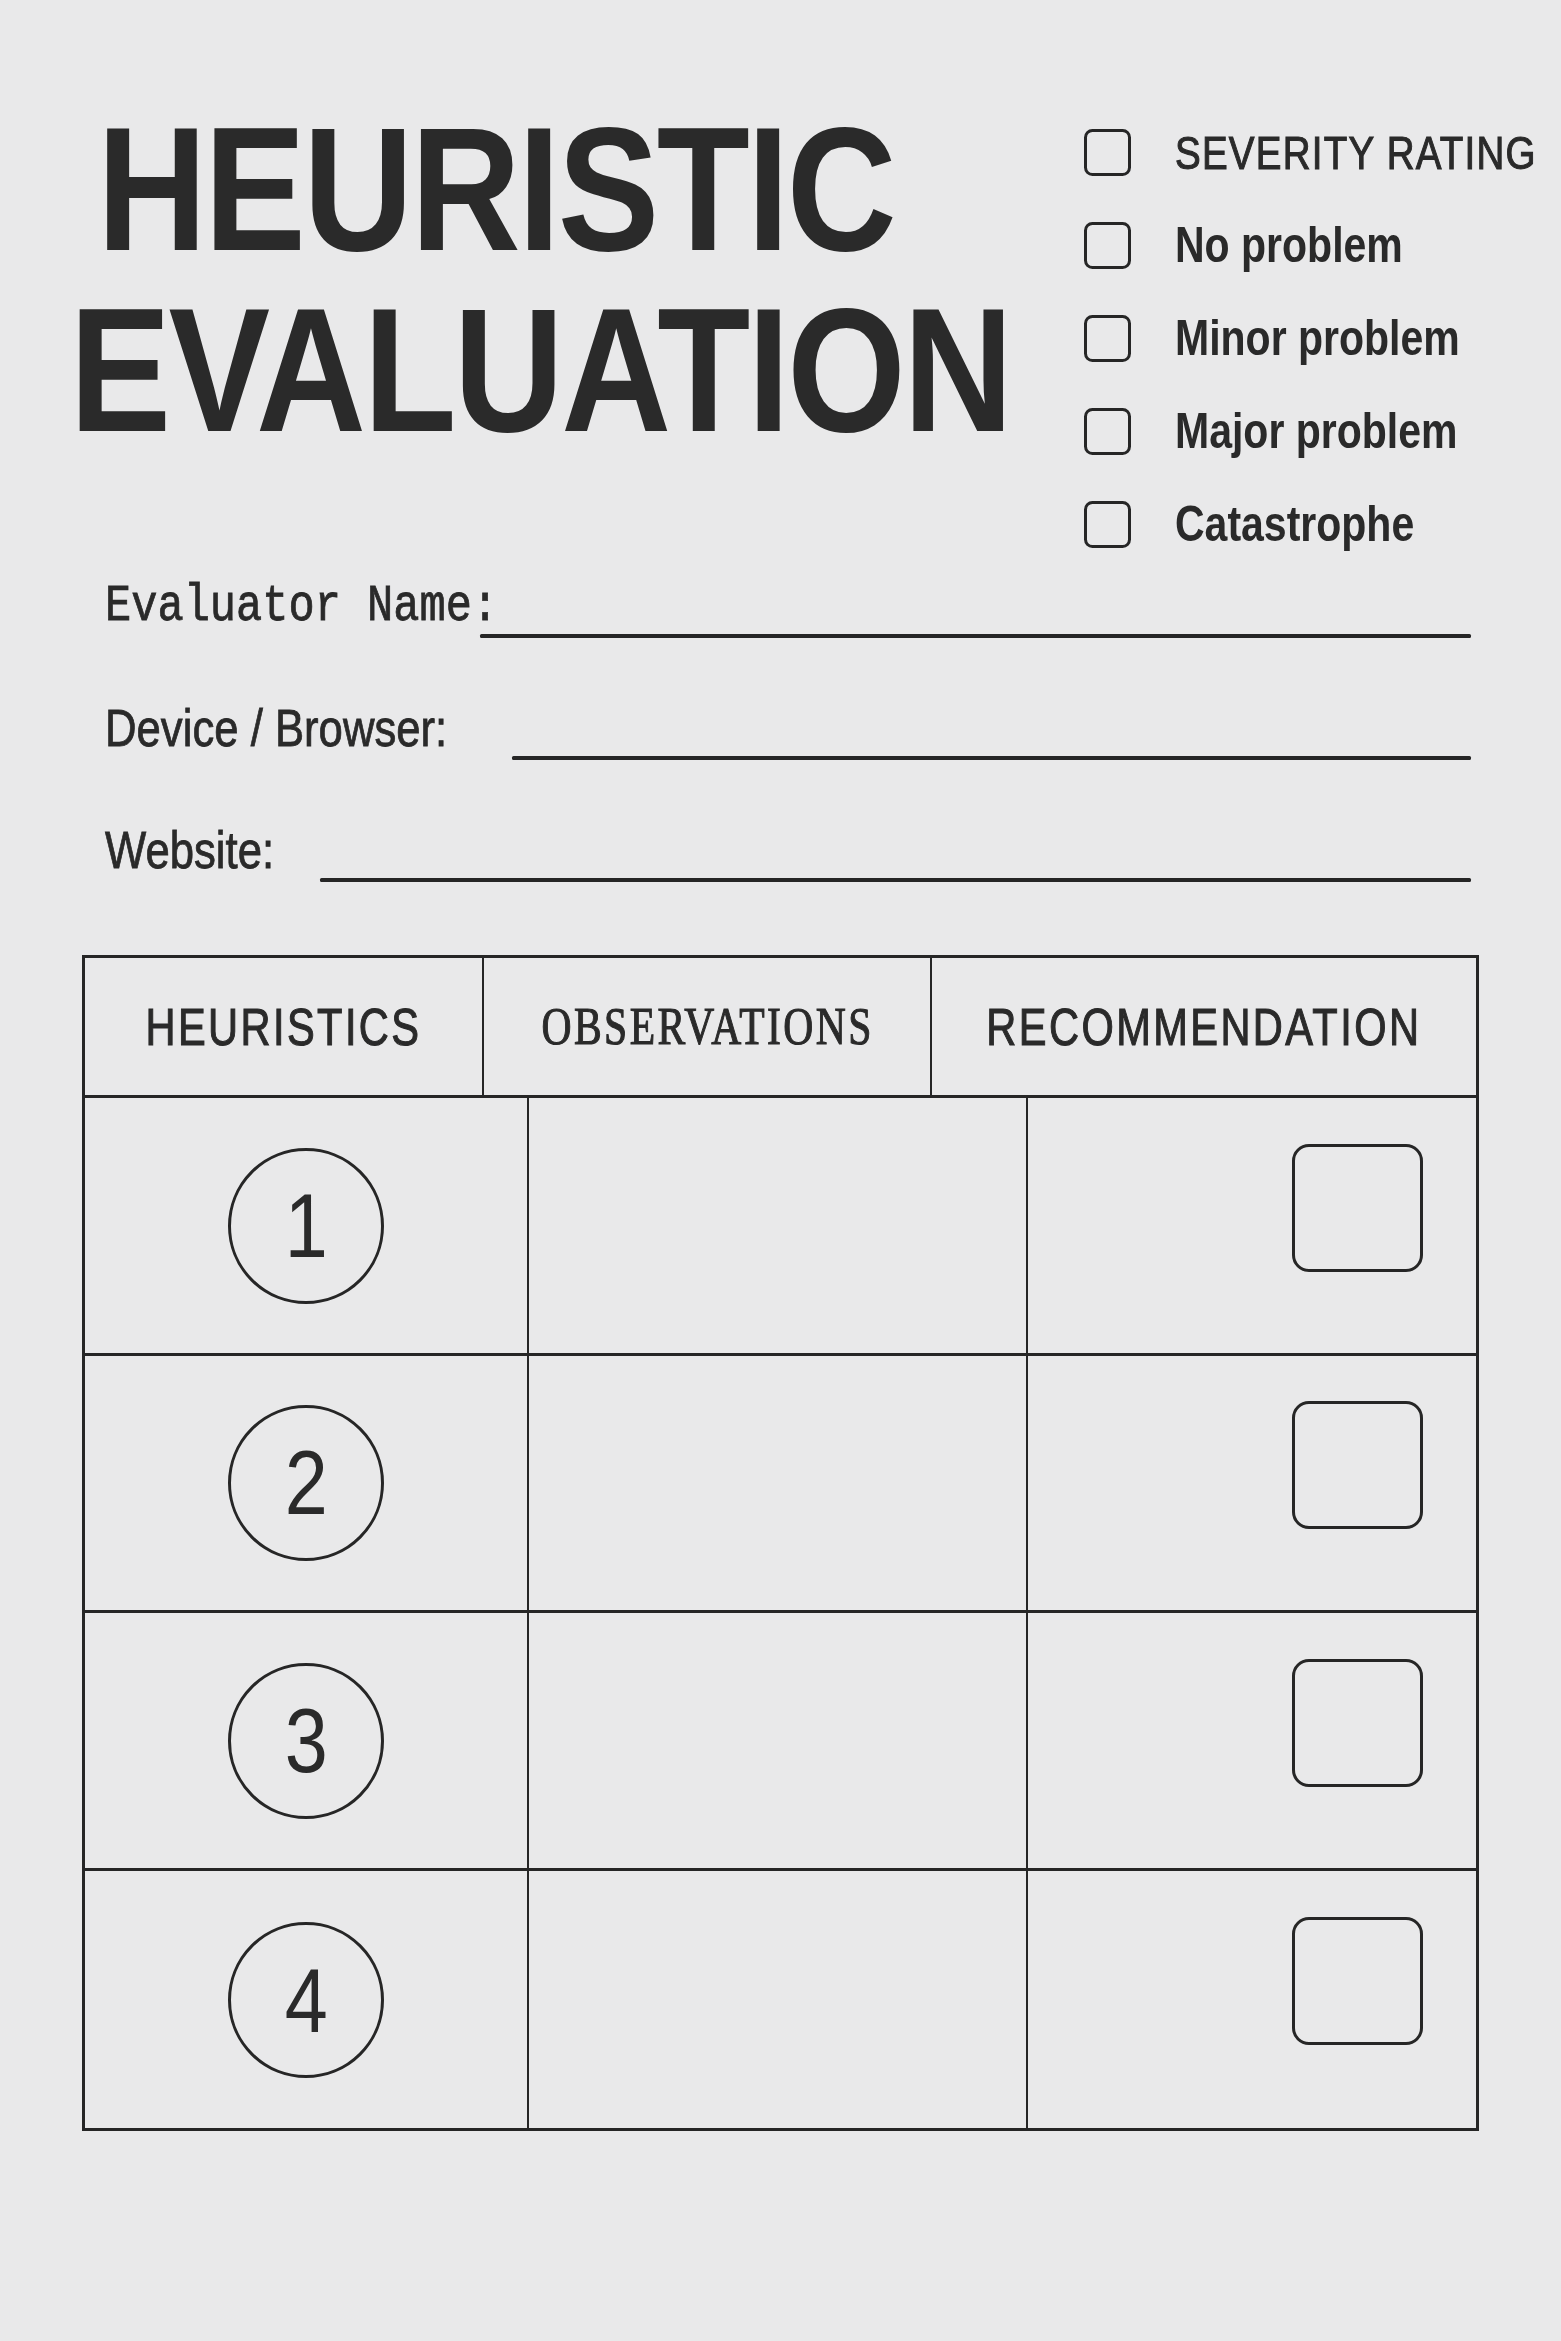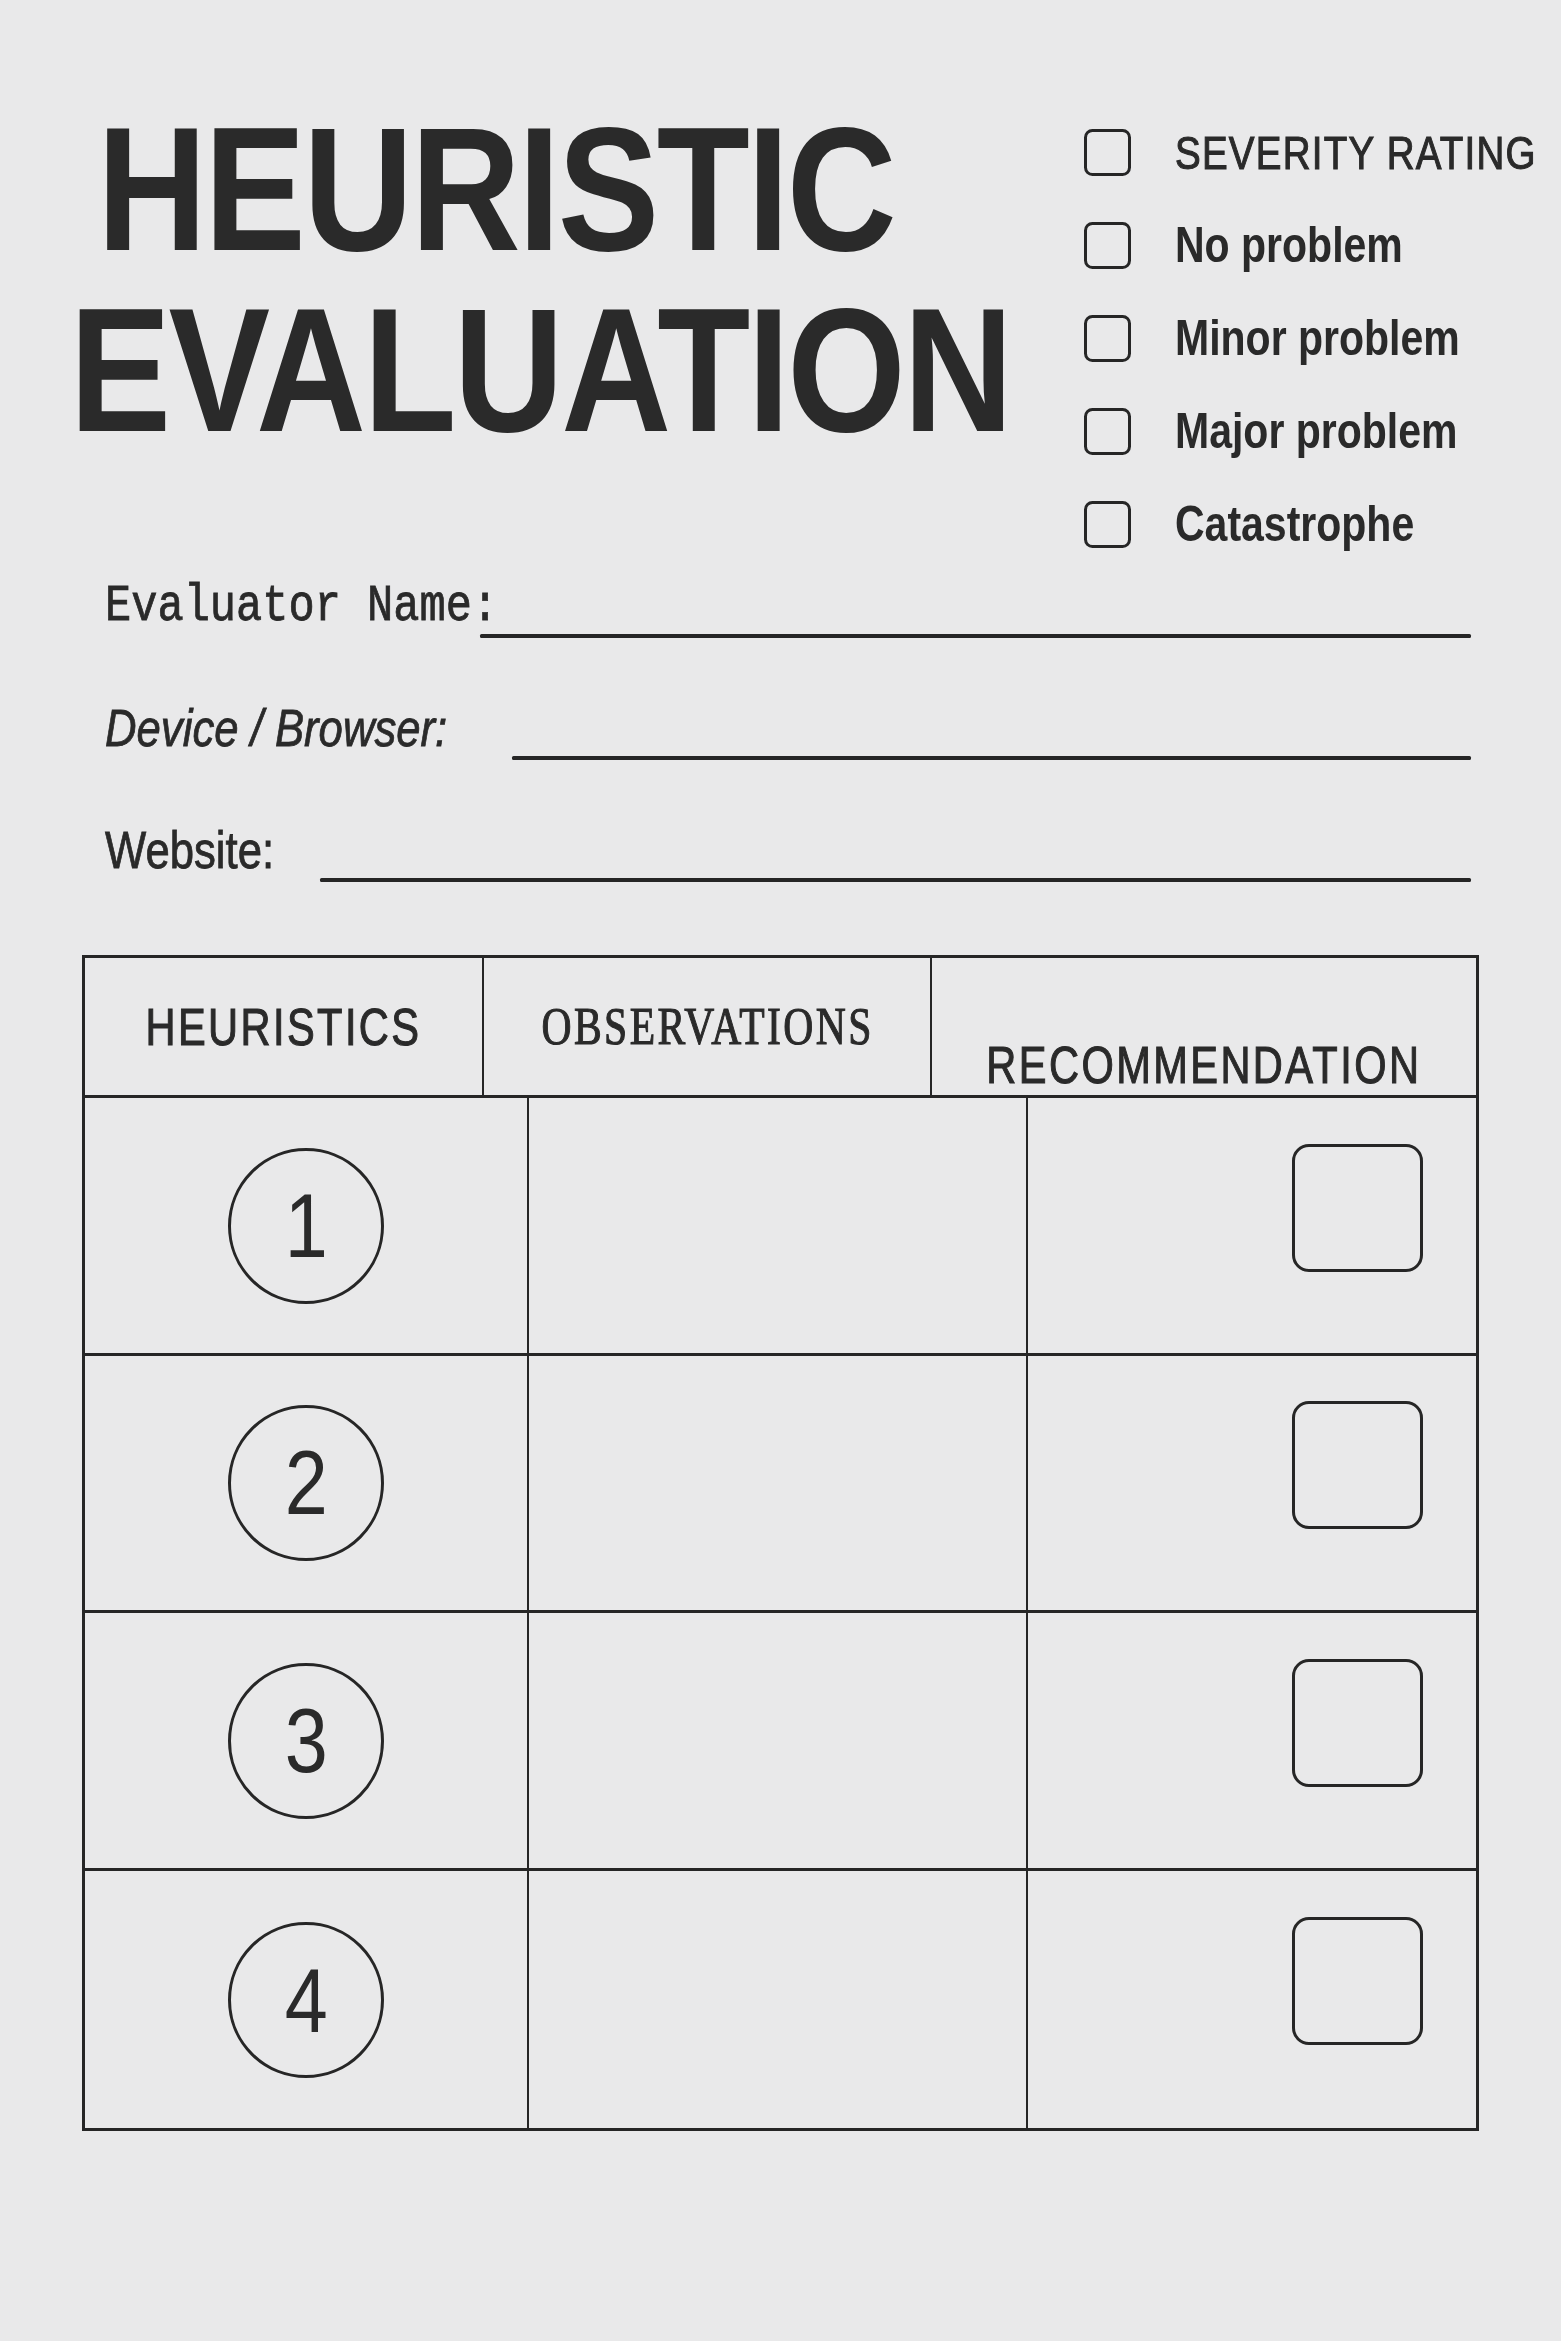--- a/index.html
+++ b/index.html
@@ -93,21 +93,21 @@
     .th-row { top: 0; height: 140px; border-bottom: 3px solid #262626; box-sizing: border-box; }
     .tr-row { height: 258px; border-bottom: 3px solid #262626; box-sizing: border-box; }
     .tr-row.last { border-bottom: none; }
     .cell {
       position: relative;
       box-sizing: border-box;
       display: flex; align-items: center; justify-content: center;
     }
     .c1 { width: 444px; border-right: 2.3px solid #262626; }
     .c2 { width: 499px; border-right: 2.3px solid #262626; font-family: Liberation Serif, serif; }
-    .c3 { flex: 1; align-items: flex-end; }
+    .c3 { flex: 1; }
     .th-label {
       font-size: 52px;
       letter-spacing: 3px;
       color: #2a2a2a;
       -webkit-text-stroke: 1.1px #2a2a2a;
       transform: scaleX(0.8);
       white-space: nowrap;
     }
     .num-circle {
       width: 156px; height: 156px;
@@ -158,21 +158,21 @@
   <div class="sev-row">
     <div class="cbox"></div>
     <div class="sev-label">Catastrophe</div>
   </div>
 </div>
 
 <div class="field" style="top: 564px; width: 1372px; font-family: Liberation Mono, monospace;">
   <span class="field-label">Evaluator Name:</span>
   <div class="field-line" style="left: 375px; width: 991px;"></div>
 </div>
-<div class="field" style="top: 686px; width: 1372px; font-style: italic;">
+<div class="field" style="top: 686px; width: 1372px;">
   <span class="field-label">Device / Browser:</span>
   <div class="field-line" style="left: 407px; width: 959px;"></div>
 </div>
 <div class="field" style="top: 808px; width: 1372px; text-align: right;">
   <span class="field-label">Website:</span>
   <div class="field-line" style="left: 215px; width: 1151px;"></div>
 </div>
 
 <div class="table">
   <div class="th-row">

